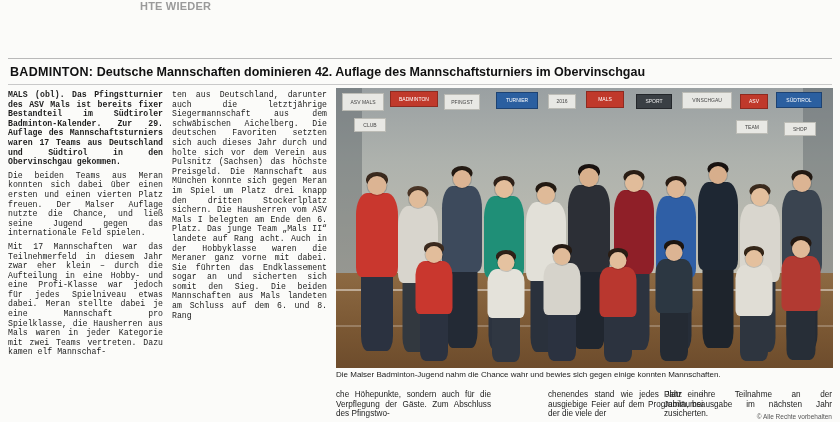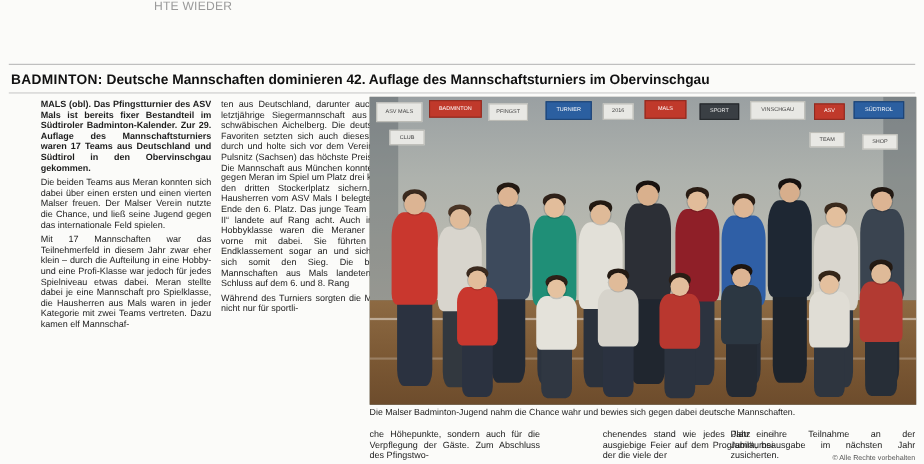--- a/index.html
+++ b/index.html
@@ -23,21 +23,21 @@
   }
 
   
   .top-sliver {
     position: absolute;
     top: 0;
     left: 140px;
     height: 10px;
     overflow: hidden;
     font-family: "Liberation Sans", sans-serif;
-    font-weight: normal;
+    font-weight: bold;
     font-size: 11px;
     color: #9a9a9a;
     letter-spacing: 0.2px;
     white-space: nowrap;
   }
 
   .headline {
     position: absolute;
     top: 6px;
     left: 10px;
@@ -84,29 +84,28 @@
     top: 84px;
     left: 8px;
     width: 824px;
     height: 1px;
     background: #c9c9c9;
   }
 
   
   .col {
     position: absolute;
-    font-family: Liberation Sans, sans-serif;
+    font-family: Liberation Mono, monospace;
     font-size: 8.2px;
     line-height: 9.6px;
     text-align: justify;
     color: #1c1c1c;
     -webkit-hyphens: auto;
     hyphens: auto;
     overflow: hidden;
-    margin-left: 29px;
   }
   .col p {
     margin: 0 0 0 0;
     text-indent: 0;
   }
   .col p + p {
     margin-top: 4px;
   }
   .col .lead {
     font-weight: bold;
@@ -254,27 +253,26 @@
 
   <div class="subhead">
     <span class="kicker">BADMINTON:</span>
     <span class="sub-text">Deutsche Mannschaften dominieren 42. Auflage des Mannschaftsturniers im Obervinschgau</span>
   </div>
 
   <div class="rule-under-sub"></div>
 
   <div class="col" id="col1">
     <p class="lead">MALS (obl). Das Pfingstturnier des ASV Mals ist bereits fixer Bestandteil im Südtiroler Badminton-Kalender. Zur 29. Auflage des Mannschaftsturniers waren 17 Teams aus Deutschland und Südtirol in den Obervinschgau gekommen.</p>
-    <p>Die beiden Teams aus Meran konnten sich dabei über einen ersten und einen vierten Malser freuen. Der Malser Verein nutzte die Chance, und ließ seine Jugend gegen das internationale Feld spielen.</p>
+    <p>Die beiden Teams aus Meran konnten sich dabei über einen ersten und einen vierten Platz freuen. Der Malser Auflage nutzte die Chance, und ließ seine Jugend gegen das internationale Feld spielen.</p>
     <p>Mit 17 Mannschaften war das Teilnehmerfeld in diesem Jahr zwar eher klein – durch die Aufteilung in eine Hobby- und eine Profi-Klasse war jedoch für jedes Spielniveau etwas dabei. Meran stellte dabei je eine Mannschaft pro Spielklasse, die Hausherren aus Mals waren in jeder Kategorie mit zwei Teams vertreten. Dazu kamen elf Mannschaf-</p>
   </div>
 
   <div class="col" id="col2">
     <p>ten aus Deutschland, darunter auch die letztjährige Siegermannschaft aus dem schwäbischen Aichelberg. Die deutschen Favoriten setzten sich auch dieses Jahr durch und holte sich vor dem Verein aus Pulsnitz (Sachsen) das höchste Preisgeld. Die Mannschaft aus München konnte sich gegen Meran im Spiel um Platz drei knapp den dritten Stockerlplatz sichern. Die Hausherren vom ASV Mals I belegten am Ende den 6. Platz. Das junge Team „Mals II“ landete auf Rang acht. Auch in der Hobbyklasse waren die Meraner ganz vorne mit dabei. Sie führten das Endklassement sogar an und sicherten sich somit den Sieg. Die beiden Mannschaften aus Mals landeten am Schluss auf dem 6. und 8. Rang</p>
-    <p>Während des Turniers sorgten die Malser nicht nur für sportli-</p>
   </div>
 
   <div class="photo-wrap">
     <div class="photo" id="photo-canvas">
       <div class="wall"></div>
       <div class="curtain" style="left:0; width:26px;"></div>
       <div class="curtain" style="right:0; width:30px;"></div>
       <div class="floor">
         <div class="floor-line" style="top:16px;"></div>
         <div class="floor-line" style="top:52px; opacity:.5;"></div>
@@ -396,21 +394,21 @@
         </div>
         <div class="person" style="left: 444px; width: 42px; height: 126px;">
           <div class="legs" style="width: 29px; height: 50px; top: 74px; background: rgb(39, 46, 55);"></div>
           <div class="body" style="width: 39px; height: 55px; top: 20px; background: rgb(178, 58, 50);"></div>
           <div class="hair" style="width: 21px; height: 13px; top: 0px; background: rgb(36, 26, 19);"></div>
           <div class="head" style="width: 18px; height: 18px; top: 4px; background: rgb(223, 186, 152);"></div>
         </div>
       </div>
   </div>
 
-  <div class="photo-caption">Die Malser Badminton-Jugend nahm die Chance wahr und bewies sich gegen dabei deutsche Mannschaften.</div>
+  <div class="photo-caption">Die Malser Badminton-Jugend nahm die Chance wahr und bewies sich gegen einige konnten Mannschaften.</div>
 
   <div class="bcol" id="bcol1">
     <p>che Höhepunkte, sondern auch für die Verpflegung der Gäste. Zum Abschluss des Pfingstwo-</p>
   </div>
   <div class="bcol" id="bcol2">
     <p>chenendes stand wie jedes Jahr eine ausgiebige Feier auf dem Programm, bei der die viele der</p>
   </div>
   <div class="bcol" id="bcol3">
     <p>Platz ihre Teilnahme an der Jubiläumsausgabe im nächsten Jahr zusicherten.</p>
   </div>

